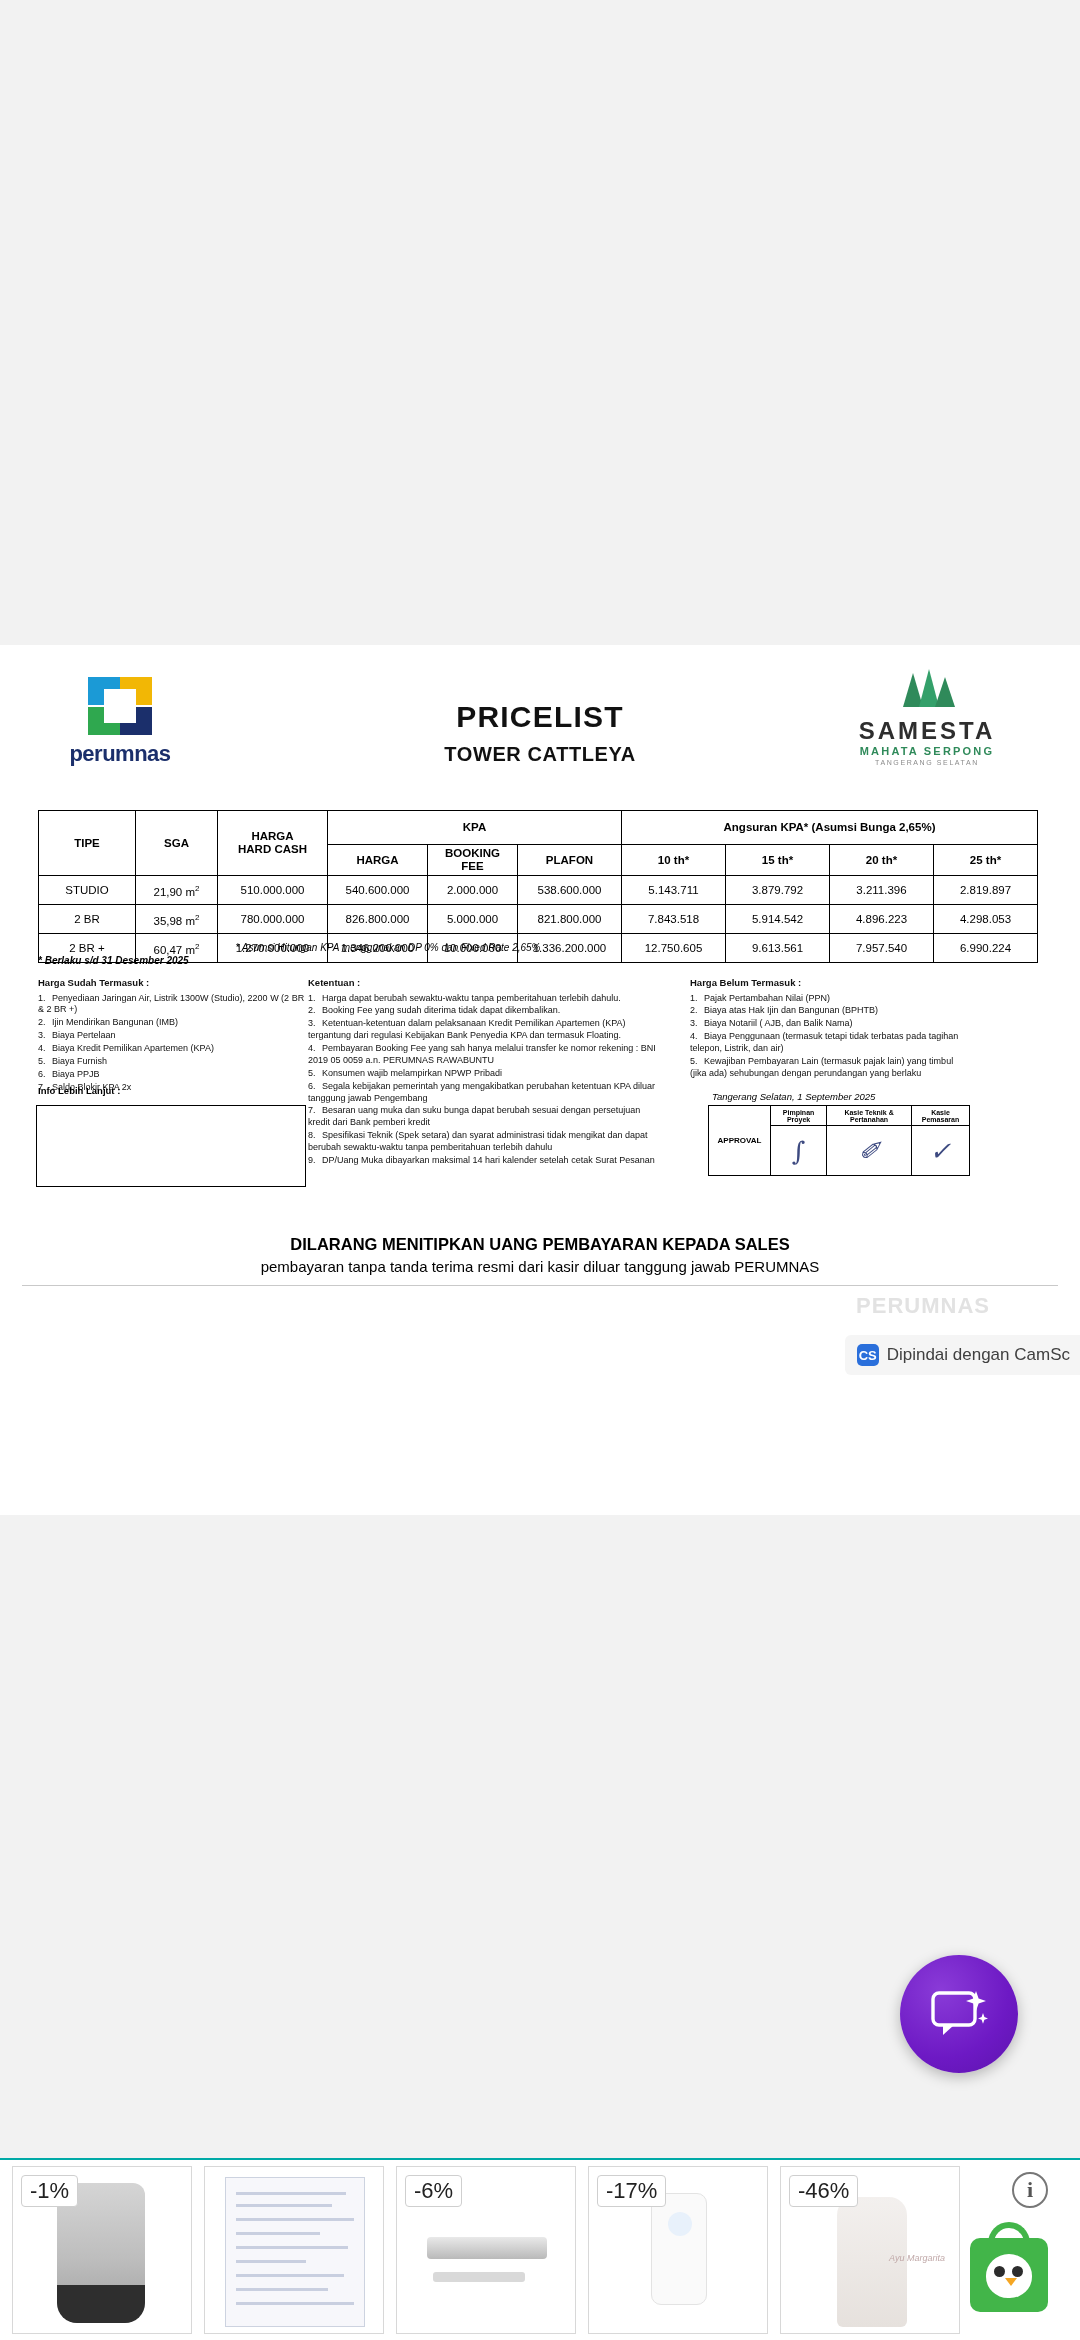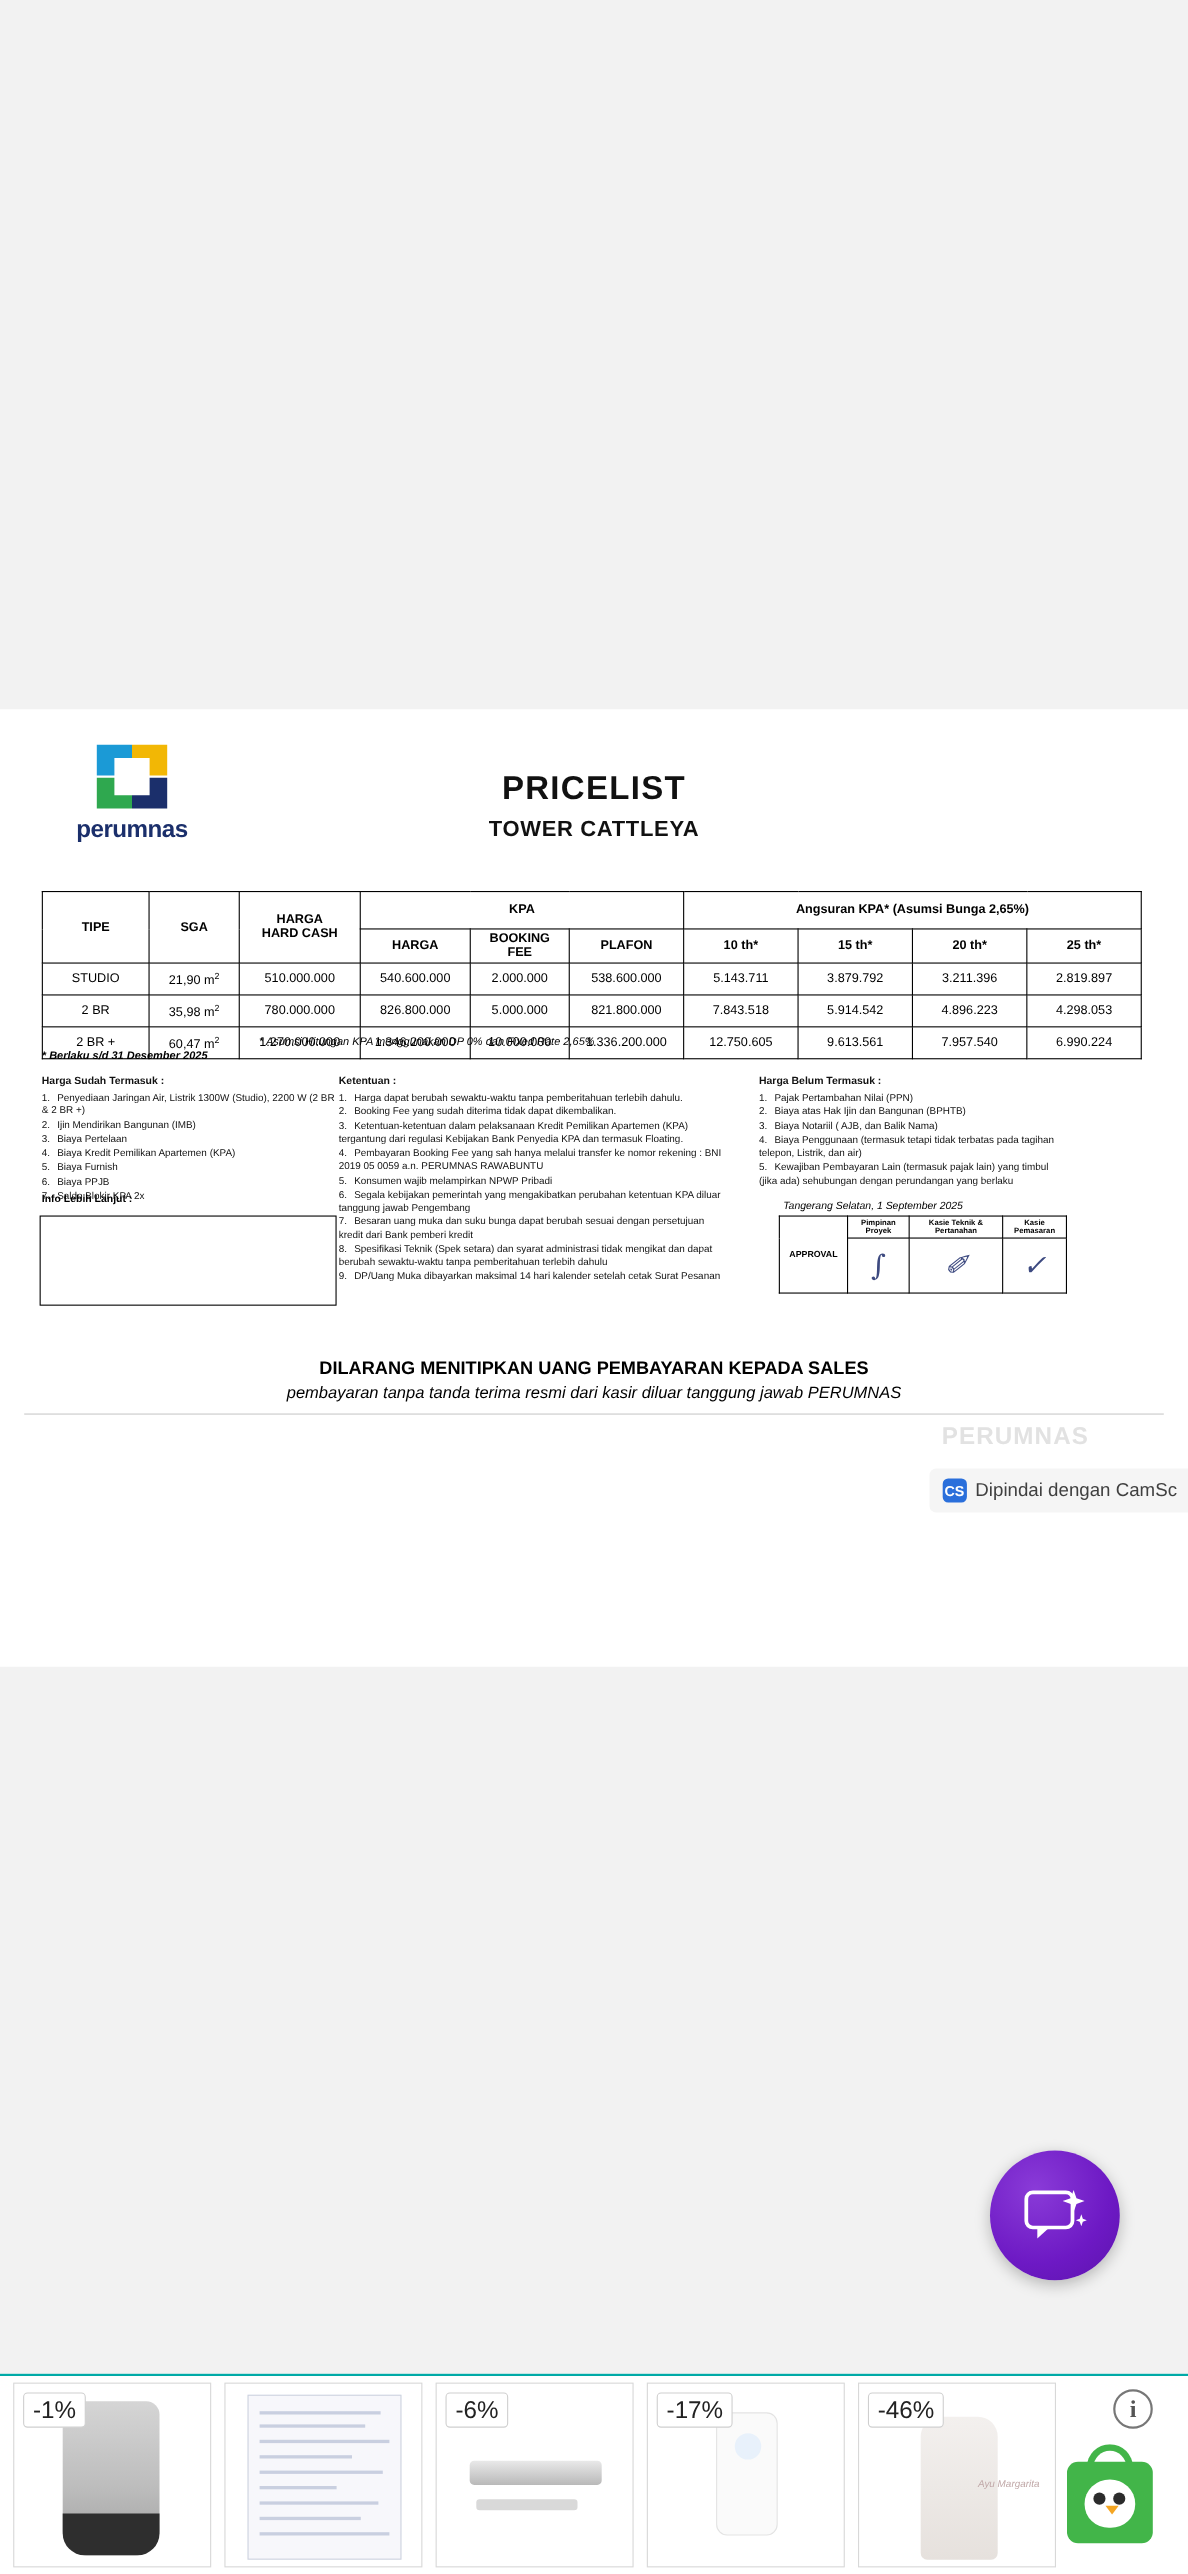--- a/index.html
+++ b/index.html
@@ -160,21 +160,21 @@
     font-style: italic;
     opacity: .85;
   }
   
   .warn1 {
     position: absolute; left: 0; top: 590px; width: 1080px; text-align: center;
     font-size: 16.5px; font-weight: bold; color: #000;
   }
   .warn2 {
     position: absolute; left: 0; top: 613px; width: 1080px; text-align: center;
-    font-size: 15px; color: #000; font-style: italic;
+    font-size: 15px; color: #000;
   }
   .hr-bottom {
     position: absolute; left: 22px; top: 640px; width: 1036px; height: 1px;
     background: #c9c9c9;
   }
   .watermark {
     position: absolute; right: 90px; top: 648px;
     font-size: 22px; color: #e2e2e2; font-weight: bold; letter-spacing: 1px;
     white-space: nowrap;
   }
@@ -320,20 +320,30 @@
           <svg width="72" height="62" viewBox="0 0 72 62">
             <path d="M36 2 L68 2 L68 30 L52 30 L52 14 L36 14 Z" fill="#f2b705"></path>
             <path d="M4 2 L36 2 L36 14 L20 14 L20 30 L4 30 Z" fill="#1b9ad6"></path>
             <path d="M4 32 L20 32 L20 48 L36 48 L36 60 L4 60 Z" fill="#2fa84f"></path>
             <path d="M52 32 L68 32 L68 60 L36 60 L36 48 L52 48 Z" fill="#1b2f6b"></path>
           </svg>
         </div>
         <div class="logo-text">perumnas</div>
       </div>
 
+      <div class="logo-samesta">
+        <svg width="92" height="44" viewBox="0 0 92 44">
+          <path d="M22 40 L32 6 L42 40 Z" fill="#2f8a5a"></path>
+          <path d="M38 40 L48 2 L58 40 Z" fill="#34a06a"></path>
+          <path d="M54 40 L64 10 L74 40 Z" fill="#2f8a5a"></path>
+        </svg>
+        <div class="samesta-name">SAMESTA</div>
+        <div class="samesta-sub">MAHATA SERPONG</div>
+        <div class="samesta-sub2">TANGERANG SELATAN</div>
+      </div>
 
       <div class="title-block">
         <div class="title-main">PRICELIST</div>
         <div class="title-sub">TOWER CATTLEYA</div>
       </div>
 
       <table class="price-table">
         <thead>
           <tr>
             <th class="col-tipe" rowspan="2">TIPE</th>

